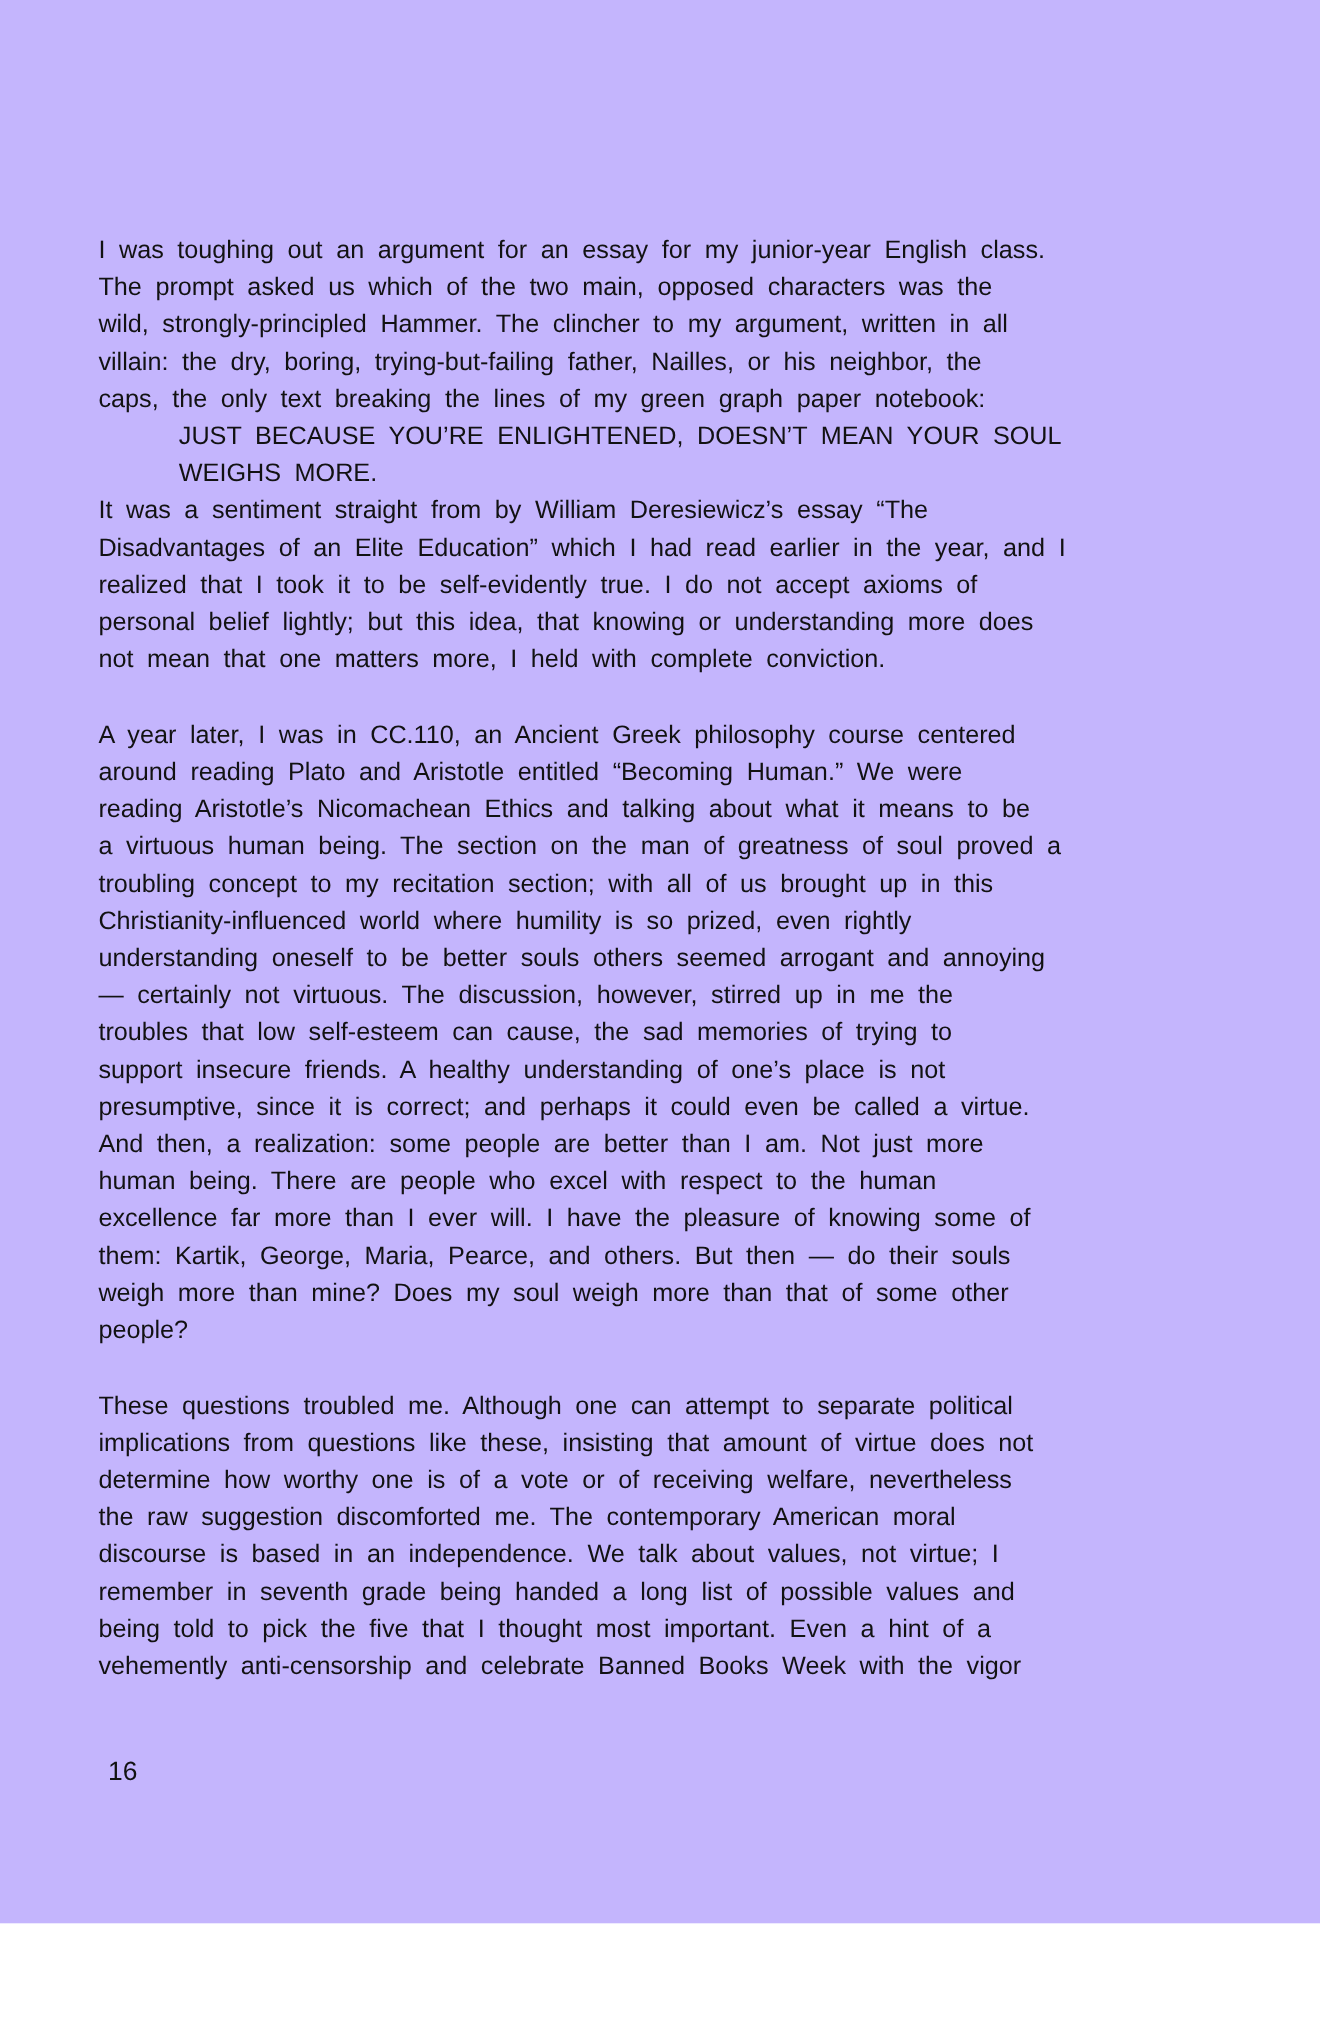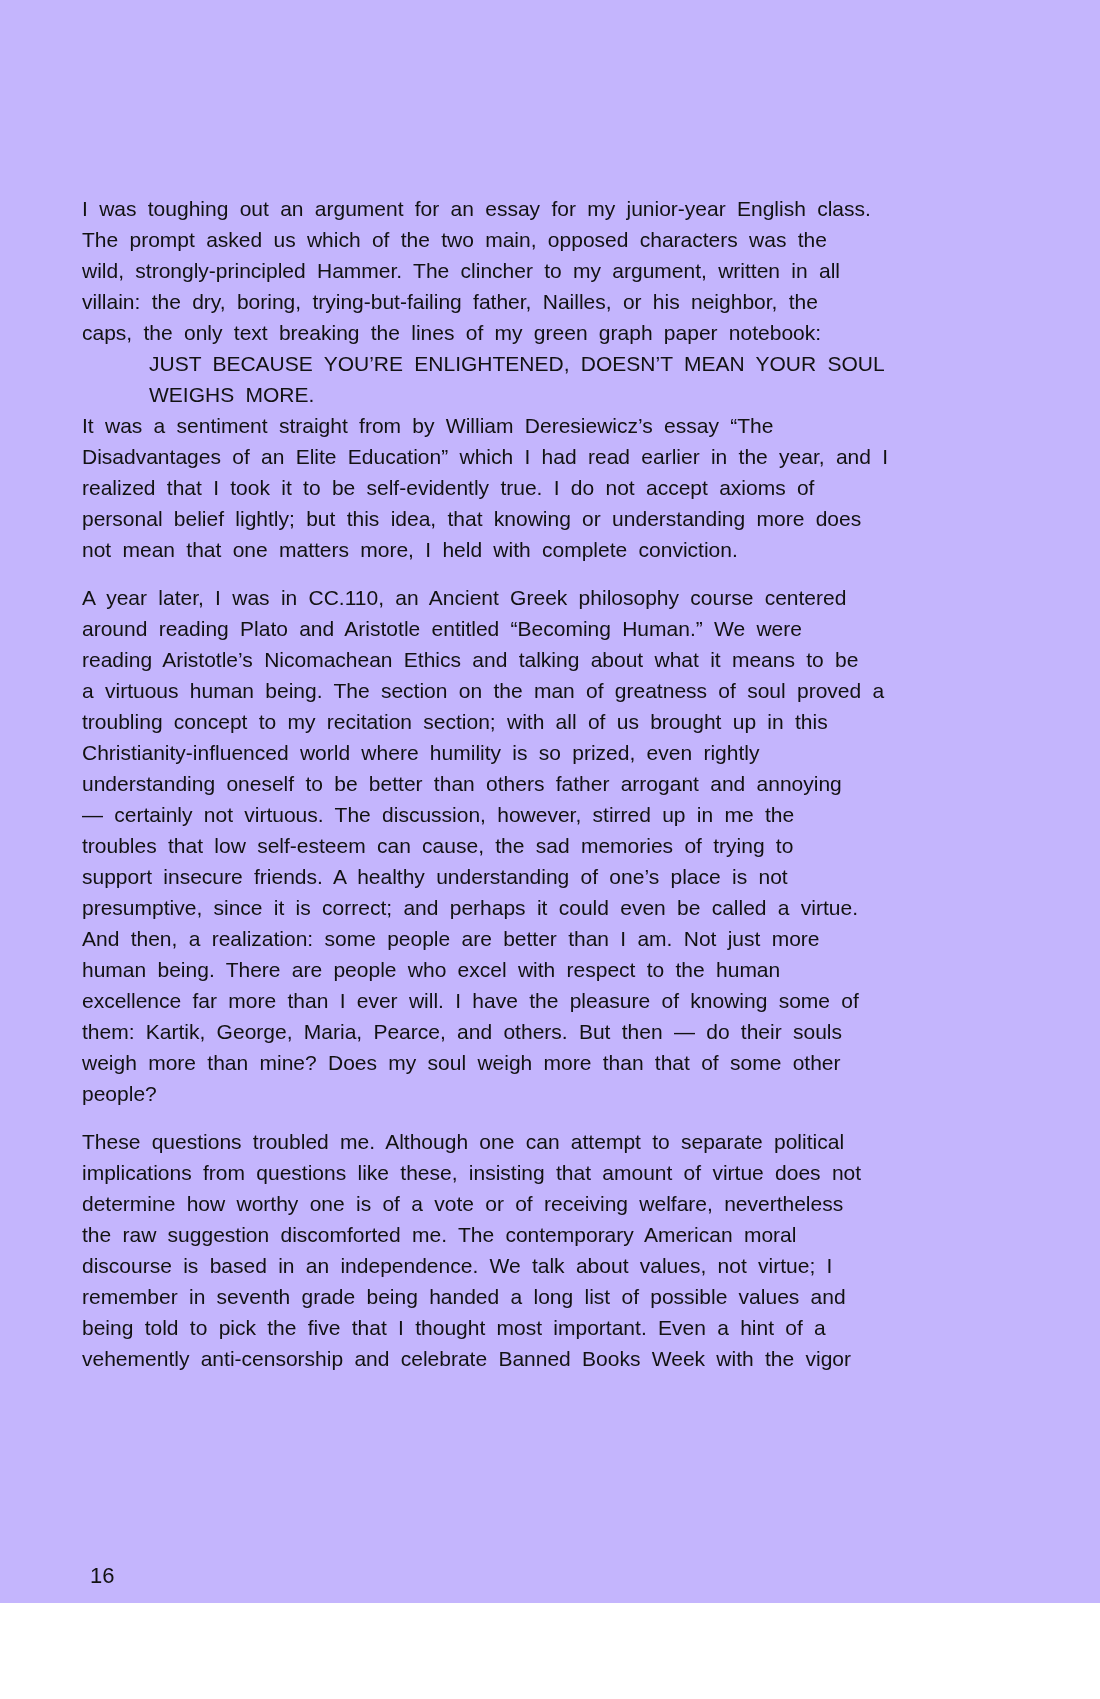--- a/index.html
+++ b/index.html
@@ -15,27 +15,27 @@
   .text-block {
     position: absolute;
     left: 82px;
     top: 193px;
     width: 880px;
     font-size: 21px;
     line-height: 31px;
     word-spacing: 0.26em;
   }
   .paragraph { margin: 0; }
-  .paragraph.gap-before { margin-top: 17px; }
+  .paragraph.gap-before { margin-top: 32px; }
   .line { white-space: nowrap; }
   .paragraph.indented .line { margin-left: 67px; }
   .page-number {
     position: absolute;
     left: 90px;
-    top: 1563px;
+    top: 1463px;
     font-size: 22px;
     line-height: 26px;
   }
 </style>
 </head>
 <body>
 
 <div class="page">
   <div class="text-block" id="text-block">
       <div class="paragraph">
@@ -56,21 +56,21 @@
         <div class="line">personal belief lightly; but this idea, that knowing or understanding more does</div>
         <div class="line">not mean that one matters more, I held with complete conviction.</div>
       </div>
       <div class="paragraph gap-before">
         <div class="line">A year later, I was in CC.110, an Ancient Greek philosophy course centered</div>
         <div class="line">around reading Plato and Aristotle entitled “Becoming Human.” We were</div>
         <div class="line">reading Aristotle’s Nicomachean Ethics and talking about what it means to be</div>
         <div class="line">a virtuous human being. The section on the man of greatness of soul proved a</div>
         <div class="line">troubling concept to my recitation section; with all of us brought up in this</div>
         <div class="line">Christianity-influenced world where humility is so prized, even rightly</div>
-        <div class="line">understanding oneself to be better than others father arrogant and annoying</div>
+        <div class="line">understanding oneself to be better souls others seemed arrogant and annoying</div>
         <div class="line">— certainly not virtuous. The discussion, however, stirred up in me the</div>
         <div class="line">troubles that low self-esteem can cause, the sad memories of trying to</div>
         <div class="line">support insecure friends. A healthy understanding of one’s place is not</div>
         <div class="line">presumptive, since it is correct; and perhaps it could even be called a virtue.</div>
         <div class="line">And then, a realization: some people are better than I am. Not just more</div>
         <div class="line">human being. There are people who excel with respect to the human</div>
         <div class="line">excellence far more than I ever will. I have the pleasure of knowing some of</div>
         <div class="line">them: Kartik, George, Maria, Pearce, and others. But then — do their souls</div>
         <div class="line">weigh more than mine? Does my soul weigh more than that of some other</div>
         <div class="line">people?</div>

